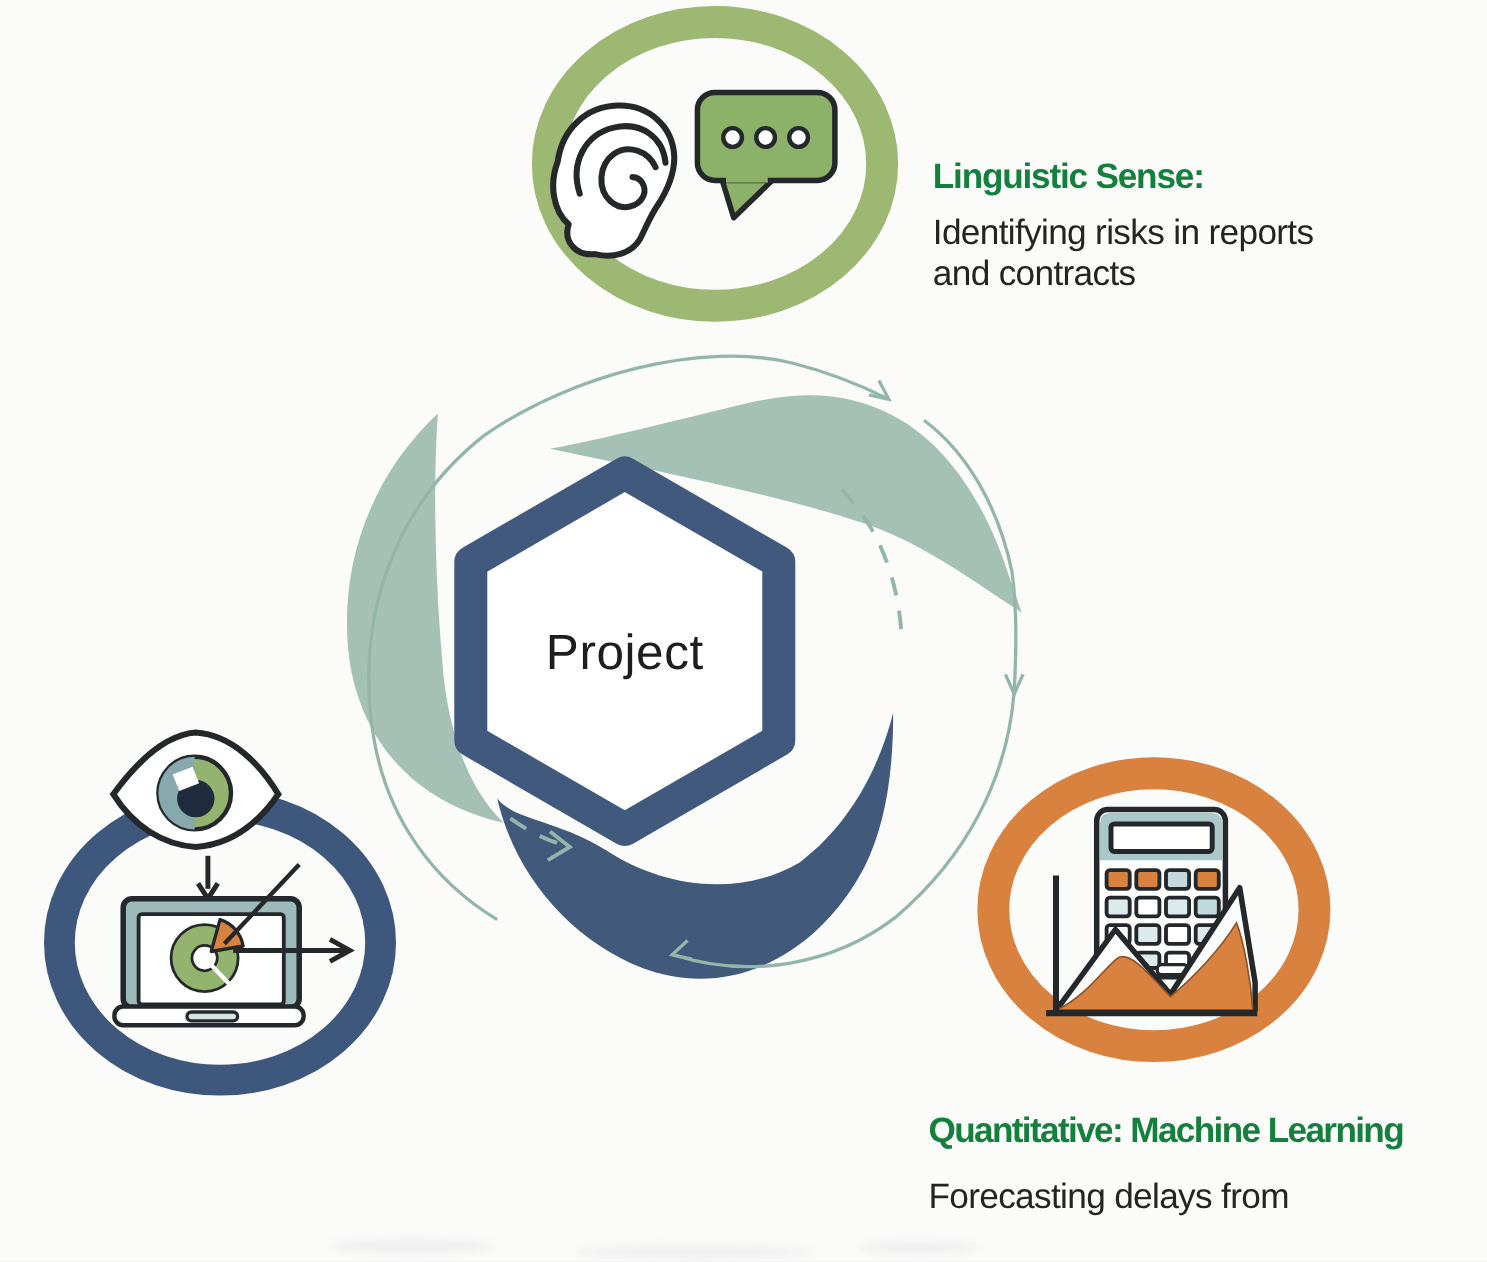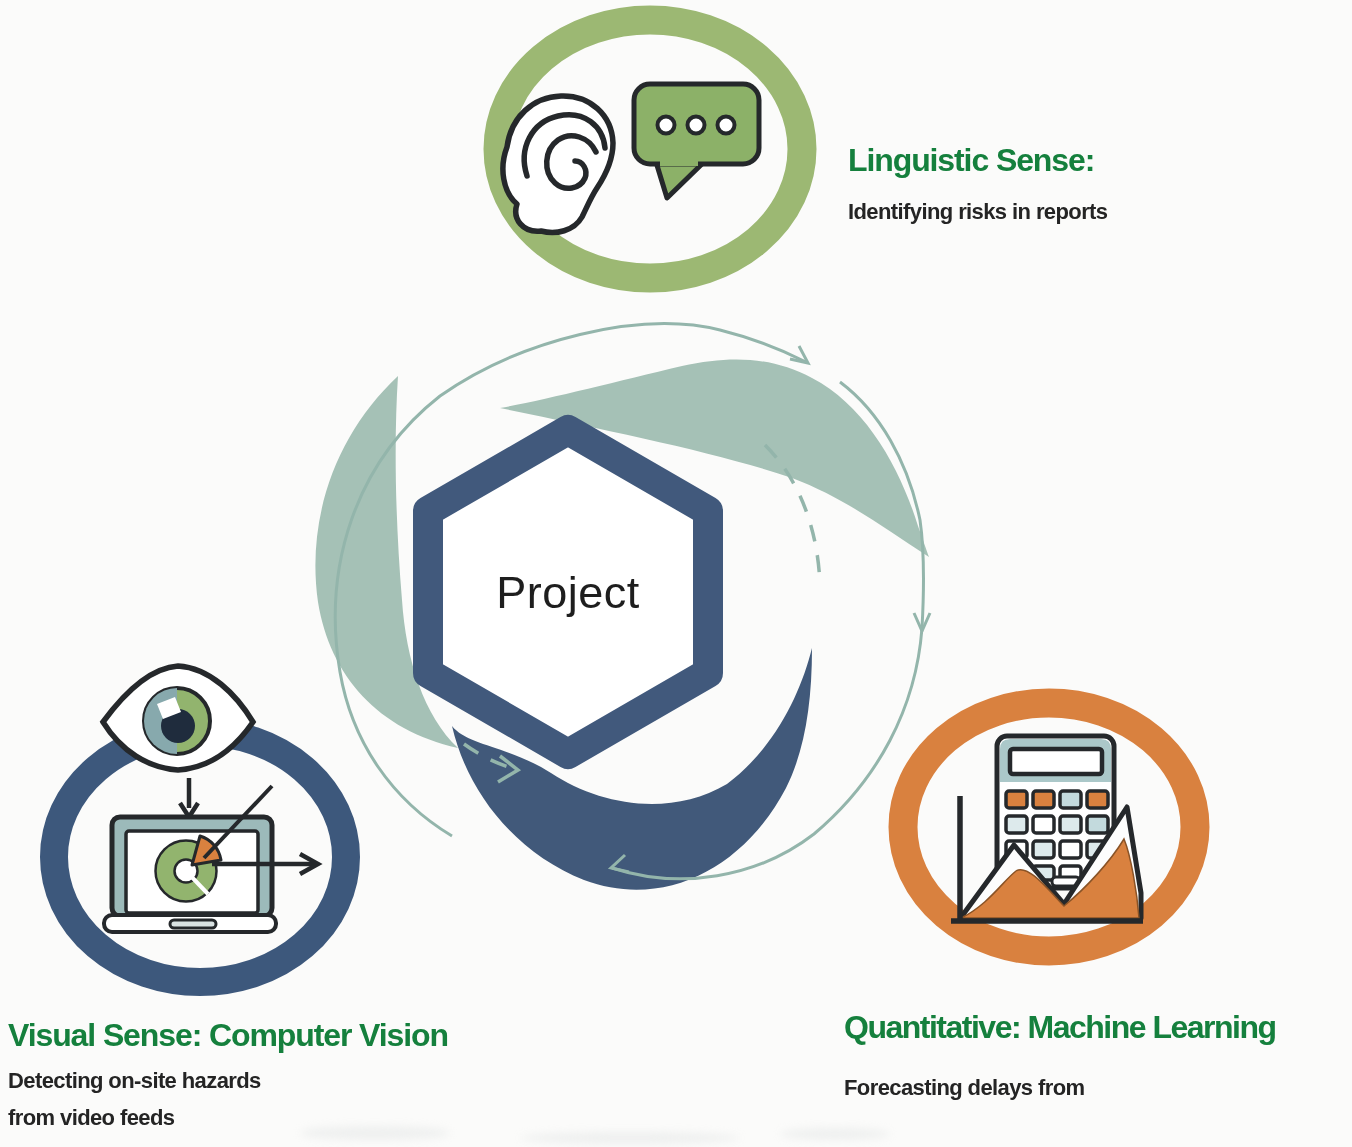--- a/index.html
+++ b/index.html
@@ -3,21 +3,21 @@
 <meta charset="utf-8">
 <style>
   html,body{margin:0;padding:0;background:#e9e9e9;}
   #canvas{
     position:relative;width:1352px;height:1147px;background:#fbfbfa;
     overflow:hidden;font-family:"Liberation Sans",sans-serif;color:#1b1b1b;
   }
   #art{position:absolute;left:0;top:0;z-index:1;}
   .textblock{position:absolute;z-index:2;}
   .tb-title{font-weight:700;font-size:32px;line-height:43px;letter-spacing:-1.1px;color:#15803d;}
-  .tb-desc{font-weight:700;font-size:22px;line-height:37px;letter-spacing:-0.6px;color:#242424;margin-top:11px;}
+  .tb-desc{font-weight:400;font-size:32px;line-height:37px;letter-spacing:-0.6px;color:#242424;margin-top:11px;}
   .tight .tb-title{letter-spacing:-1.5px;}
   .smudge{position:absolute;background:#dfe2e2;border-radius:50%;filter:blur(4px);opacity:.45;z-index:0;}
 </style>
 </head>
 <body>
 
 <div id="canvas">
 
   <div class="smudge" style="left:300px;top:1126px;width:150px;height:14px;"></div>
   <div class="smudge" style="left:520px;top:1132px;width:220px;height:12px;"></div>
@@ -160,32 +160,24 @@
       </g>
     </g>
   </svg>
 
   <div class="textblock" style="left:848px;top:139px;width:504px;">
     <div class="tb-title">
       <div>Linguistic Sense:</div>
     </div>
     <div class="tb-desc">
       <div>Identifying risks in reports</div>
+      <div>and contracts</div>
     </div>
   </div>
 
-  <div class="textblock" style="left:8px;top:1014px;width:520px;">
-    <div class="tb-title">
-      <div>Visual Sense: Computer Vision</div>
-    </div>
-    <div class="tb-desc" style="margin-top:5px;">
-      <div>Detecting on-site hazards</div>
-      <div>from video feeds</div>
-    </div>
-  </div>
 
   <div class="textblock tight" style="left:844px;top:1006px;width:500px;">
     <div class="tb-title">
       <div>Quantitative: Machine Learning</div>
     </div>
     <div class="tb-desc" style="margin-top:20px;">
       <div>Forecasting delays from</div>
     </div>
   </div>
 

